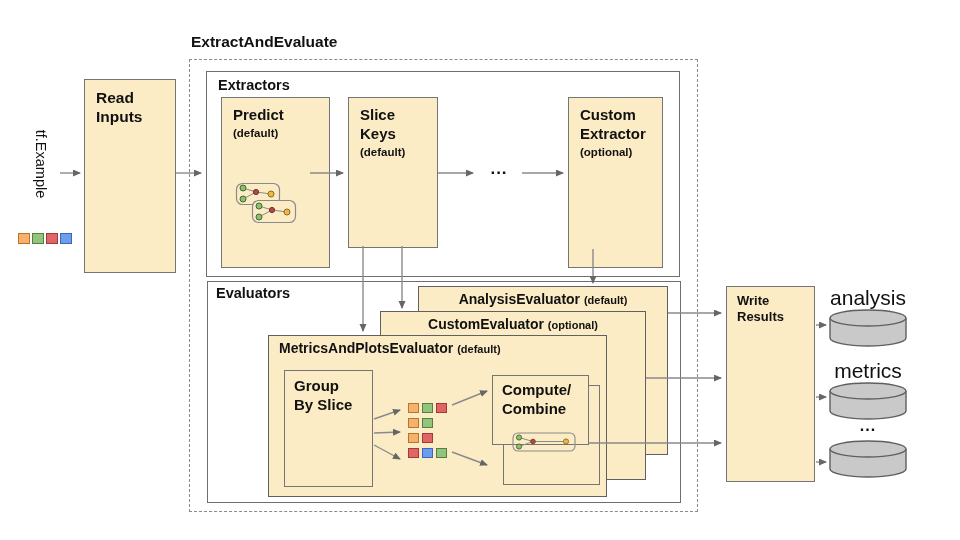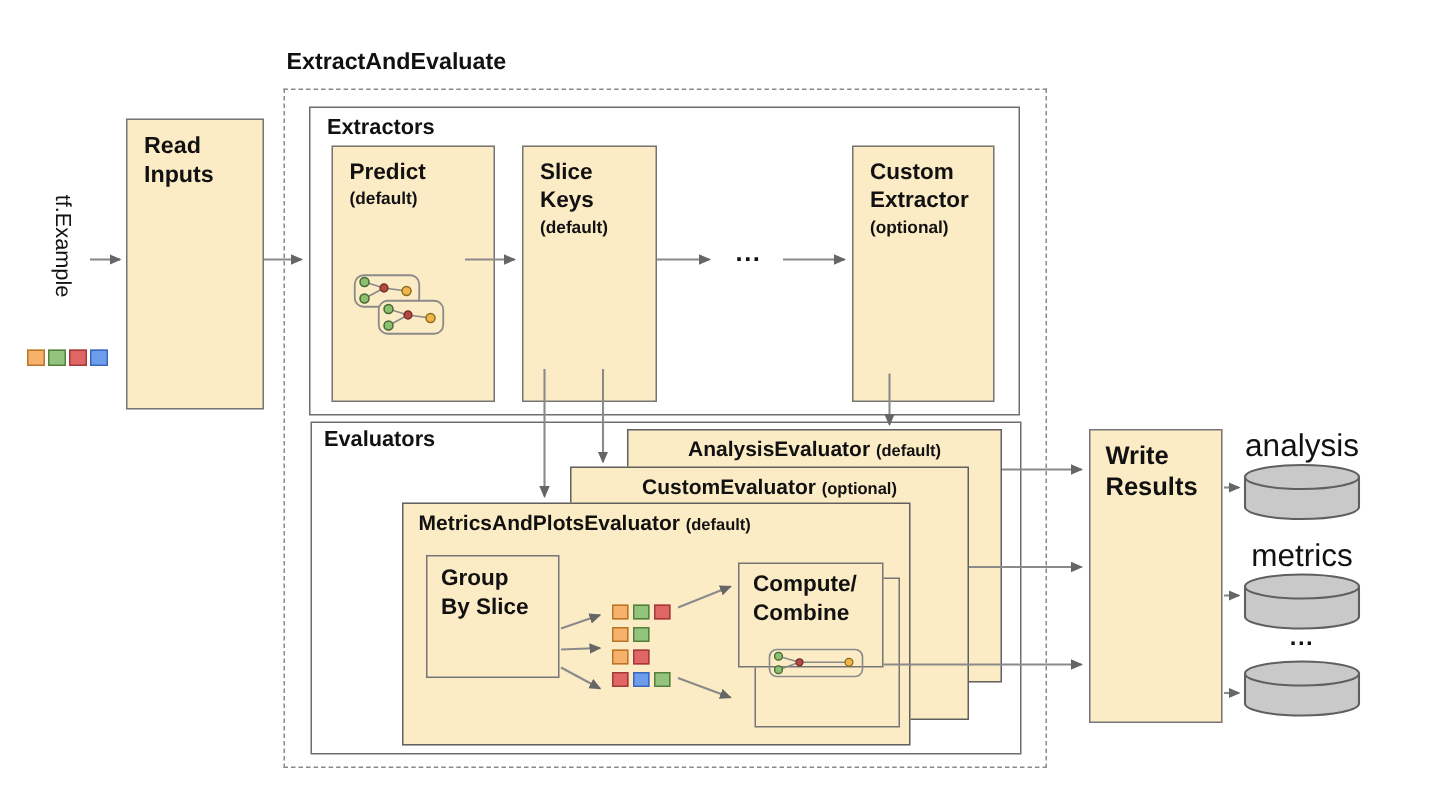--- a/index.html
+++ b/index.html
@@ -68,21 +68,21 @@
     <div class="section-label">Extractors</div>
   </div>
 
   <div class="tanbox" style="left:221px;top:97px;width:109px;height:171px;">
     <div class="pad">
       <div class="box-name">Predict</div>
       <div class="box-qual">(default)</div>
     </div>
   </div>
 
-  <div class="tanbox" style="left:348px;top:97px;width:90px;height:171px;">
+  <div class="tanbox" style="left:348px;top:97px;width:90px;height:151px;">
     <div class="pad">
       <div class="box-name">Slice
 Keys</div>
       <div class="box-qual">(default)</div>
     </div>
   </div>
 
   <div class="abs ellipsis" style="left:485px;top:159px;width:28px;text-align:center;">...</div>
 
   <div class="tanbox" style="left:568px;top:97px;width:95px;height:171px;">
@@ -130,21 +130,21 @@
     </div>
   </div>
 
   <div class="card" style="left:268px;top:335px;width:339px;height:162px;z-index:3;">
     <div class="card-title" style="padding-left:10px;">
       <span>MetricsAndPlotsEvaluator</span>
       <span class="card-qual">(default)</span>
     </div>
   </div>
 
-  <div class="tanbox" style="left:284px;top:370px;width:89px;height:82px;z-index:4;">
+  <div class="tanbox" style="left:284px;top:370px;width:89px;height:117px;z-index:4;">
     <div class="box-name" style="padding:6px 4px 0 9px;">Group
 By Slice</div>
   </div>
 
   <div class="tanbox" style="left:503px;top:385px;width:97px;height:100px;z-index:4;"></div>
   <div class="tanbox" style="left:492px;top:375px;width:97px;height:70px;z-index:5;">
     <div class="box-name" style="padding:5px 4px 0 9px;">Compute/
 Combine</div>
   </div>
 
@@ -172,21 +172,21 @@
       <span class="sq orange"></span>
       <span class="sq red"></span>
     </div>
   <div class="sqrow" style="left:408px;top:448px;z-index:6;">
       <span class="sq red"></span>
       <span class="sq blue"></span>
       <span class="sq green"></span>
     </div>
 
   <div class="tanbox" style="left:726px;top:286px;width:89px;height:196px;">
-    <div class="box-name" style="padding:6px 12px 0 10px;font-size:17px;">Write
+    <div class="box-name" style="padding:6px 12px 0 10px;font-size:13px;">Write
 Results</div>
   </div>
 
   <div class="abs out-label" style="left:829px;top:286px;width:78px;">analysis</div>
   <svg class="abs" style="left:829px;top:309px;" width="78" height="38" viewBox="0 0 78 38">
     <path d="M1,9 v20 a38,8 0 0 0 76,0 v-20" fill="#C9C9C9" stroke="#5f5f5f" stroke-width="1.4"></path>
     <ellipse cx="39" cy="9" rx="38" ry="8" fill="#C9C9C9" stroke="#5f5f5f" stroke-width="1.4"></ellipse>
   </svg>
 
   <div class="abs out-label" style="left:829px;top:359px;width:78px;">metrics</div>

